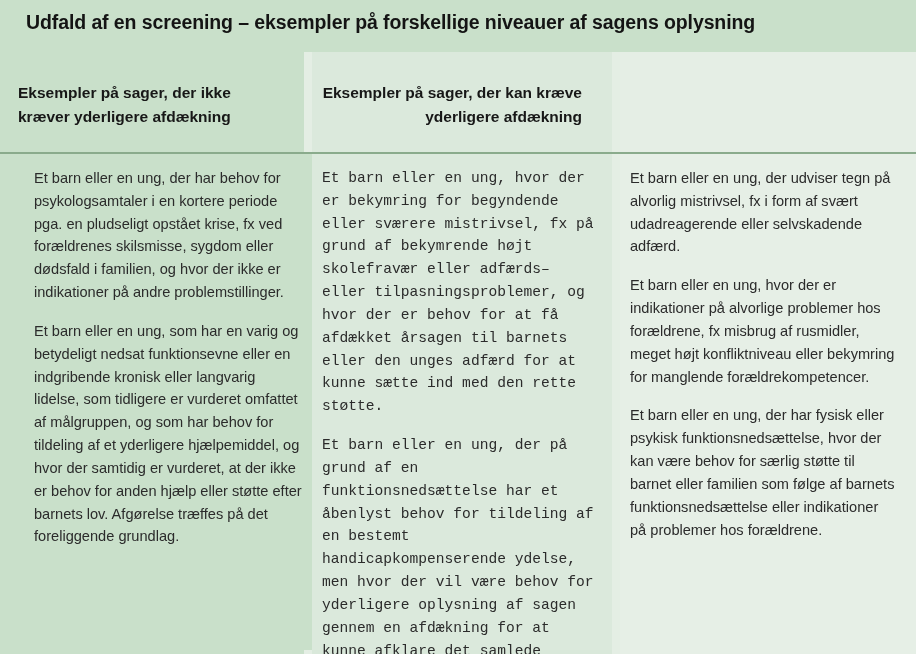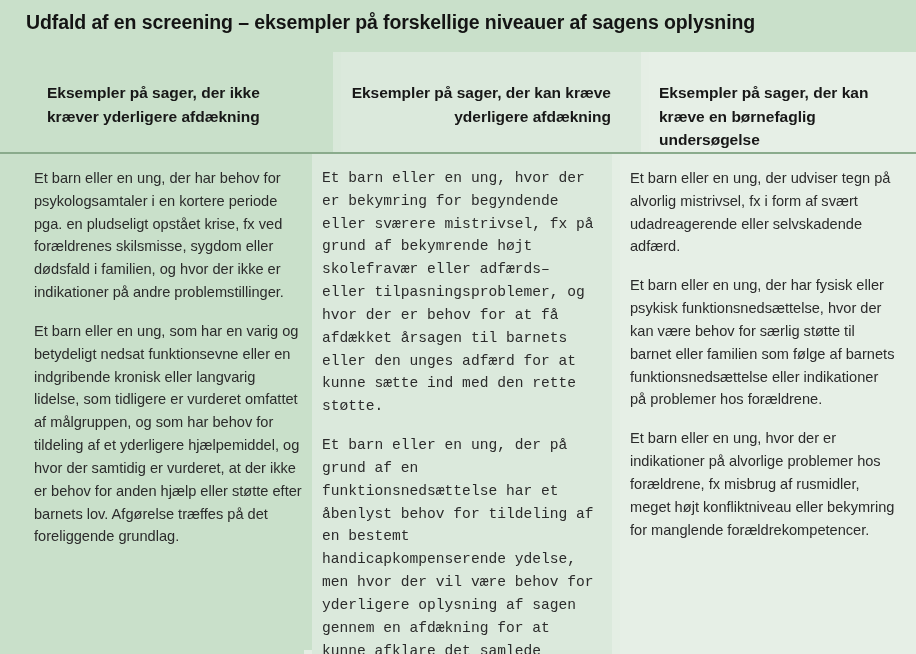--- a/index.html
+++ b/index.html
@@ -83,21 +83,20 @@
     width: 916px;
     height: 100px;
     z-index: 3;
   }
   .hdr-cell {
     position: absolute;
     top: 0;
     height: 100px;
     box-sizing: border-box;
     padding: 29px 30px 0 18px;
-    margin-left: 29px;
   }
   .hdr-cell.h1 { left: 0;    width: 304px; background: #c9e0ca; padding-left: 18px; }
   .hdr-cell.h2 { left: 312px; width: 300px; background: #dbe9dc; padding-left: 10px; text-align: right; }
   .hdr-cell.h3 { left: 620px; width: 296px; background: #e6efe6; padding-left: 10px; }
   .hdr-text {
     font-size: 15.5px;
     font-weight: bold;
     line-height: 1.52;
     color: #171717;
   }
@@ -175,36 +174,33 @@
     <div class="title-text">Udfald af en screening – eksempler på forskellige niveauer af sagens oplysning</div>
   </div>
 
   <div class="header-row">
     <div class="hdr-cell h1">
       <div class="hdr-text">Eksempler på sager, der ikke kræver yderligere afdækning</div>
     </div>
     <div class="hdr-cell h2">
       <div class="hdr-text">Eksempler på sager, der kan kræve yderligere afdækning</div>
     </div>
-    <div class="hdr-cell h3">
-      <div class="hdr-text">Eksempler på sager, der kan kræve en børnefaglig undersøgelse</div>
-    </div>
   </div>
 
   <div class="divider"></div>
 
   <div class="body-row">
     <div class="body-cell b1">
       <p class="para">Et barn eller en ung, der har behov for psykologsamtaler i en kortere periode pga. en pludseligt opstået krise, fx ved forældrenes skilsmisse, sygdom eller dødsfald i familien, og hvor der ikke er indikationer på andre problemstillinger.</p>
       <p class="para">Et barn eller en ung, som har en varig og betydeligt nedsat funktionsevne eller en indgribende kronisk eller langvarig lidelse, som tidligere er vurderet omfattet af målgruppen, og som har behov for tildeling af et yderligere hjælpemiddel, og hvor der samtidig er vurderet, at der ikke er behov for anden hjælp eller støtte efter barnets lov. Afgørelse træffes på det foreliggende grundlag.</p>
     </div>
     <div class="body-cell b2">
       <p class="para">Et barn eller en ung, hvor der er bekymring for begyndende eller sværere mistrivsel, fx på grund af bekymrende højt skolefravær eller adfærds– eller tilpasningsproblemer, og hvor der er behov for at få afdækket årsagen til barnets eller den unges adfærd for at kunne sætte ind med den rette støtte.</p>
       <p class="para">Et barn eller en ung, der på grund af en funktionsnedsættelse har et åbenlyst behov for tildeling af en bestemt handicapkompenserende ydelse, men hvor der vil være behov for yderligere oplysning af sagen gennem en afdækning for at kunne afklare det samlede støttebehov.</p>
     </div>
     <div class="body-cell b3">
       <p class="para">Et barn eller en ung, der udviser tegn på alvorlig mistrivsel, fx i form af svært udadreagerende eller selvskadende adfærd.</p>
+      <p class="para">Et barn eller en ung, hvor der er indikationer på alvorlige problemer hos forældrene, fx misbrug af rusmidler, meget højt konfliktniveau eller bekymring for manglende forældrekompetencer.</p>
       <p class="para">Et barn eller en ung, der har fysisk eller psykisk funktionsnedsættelse, hvor der kan være behov for særlig støtte til barnet eller familien som følge af barnets funktionsnedsættelse eller indikationer på problemer hos forældrene.</p>
-      <p class="para">Et barn eller en ung, hvor der er indikationer på alvorlige problemer hos forældrene, fx misbrug af rusmidler, meget højt konfliktniveau eller bekymring for manglende forældrekompetencer.</p>
     </div>
   </div>
 
 </div>
 
 </body></html>

